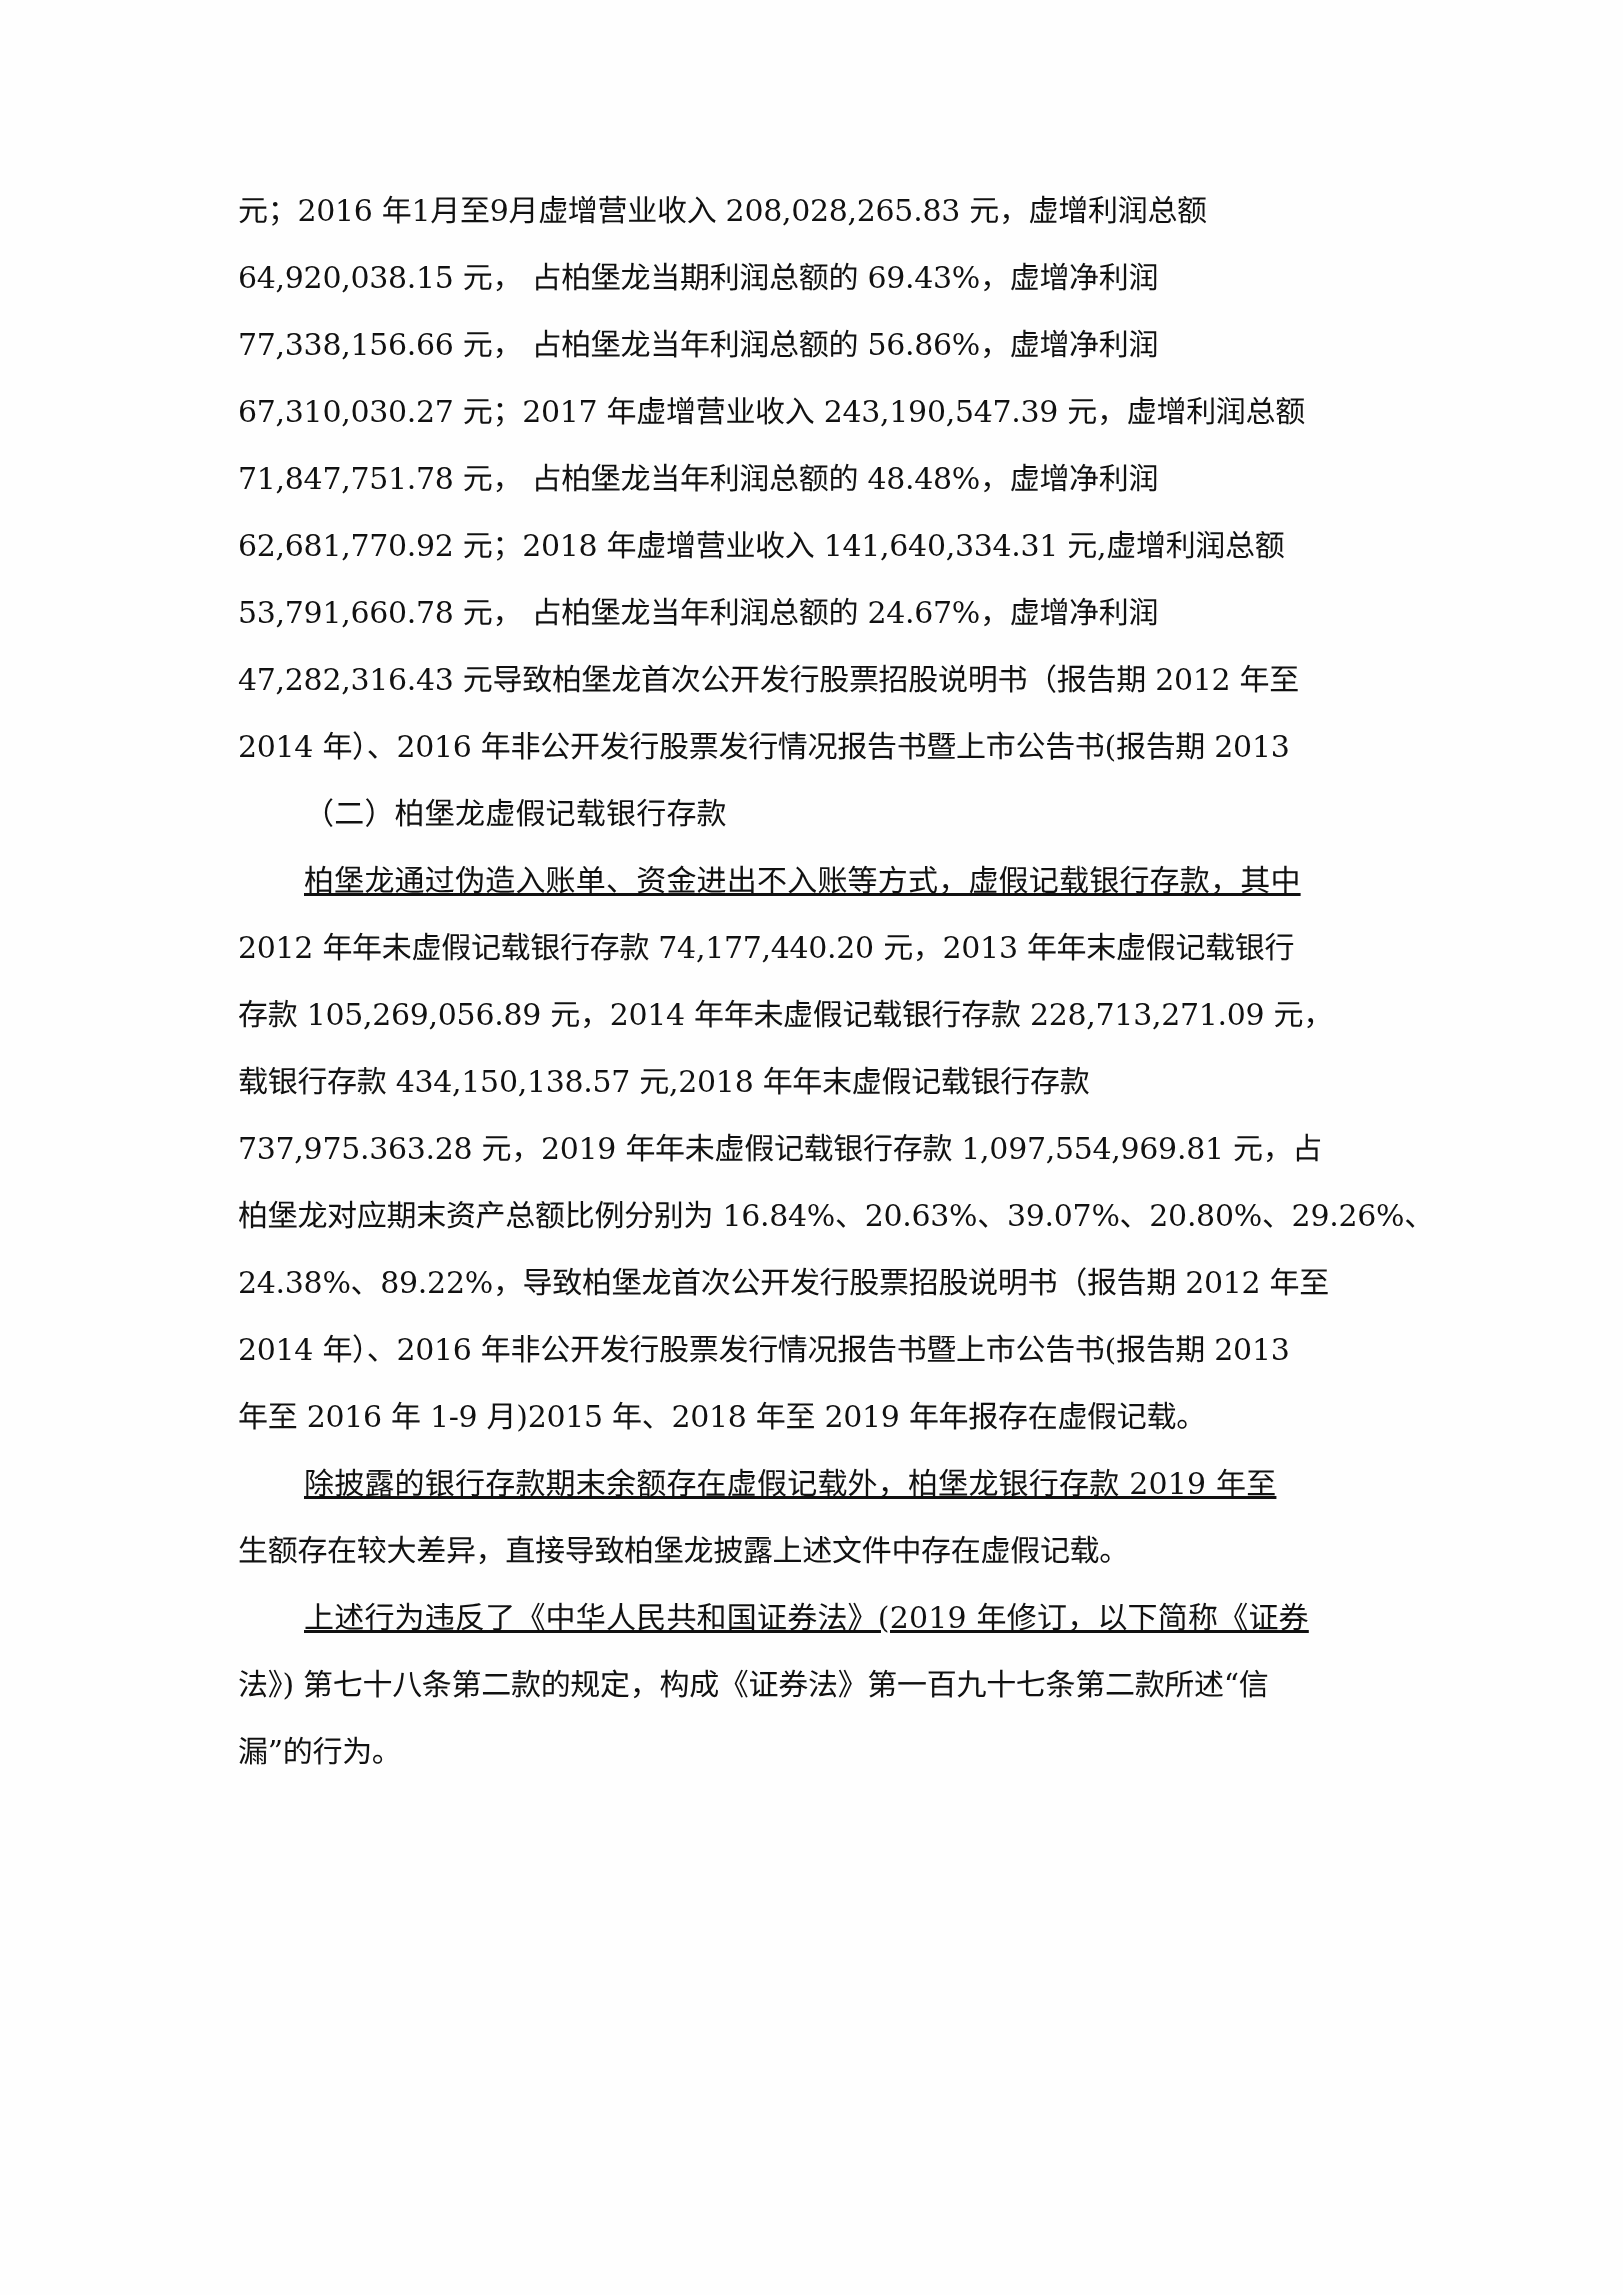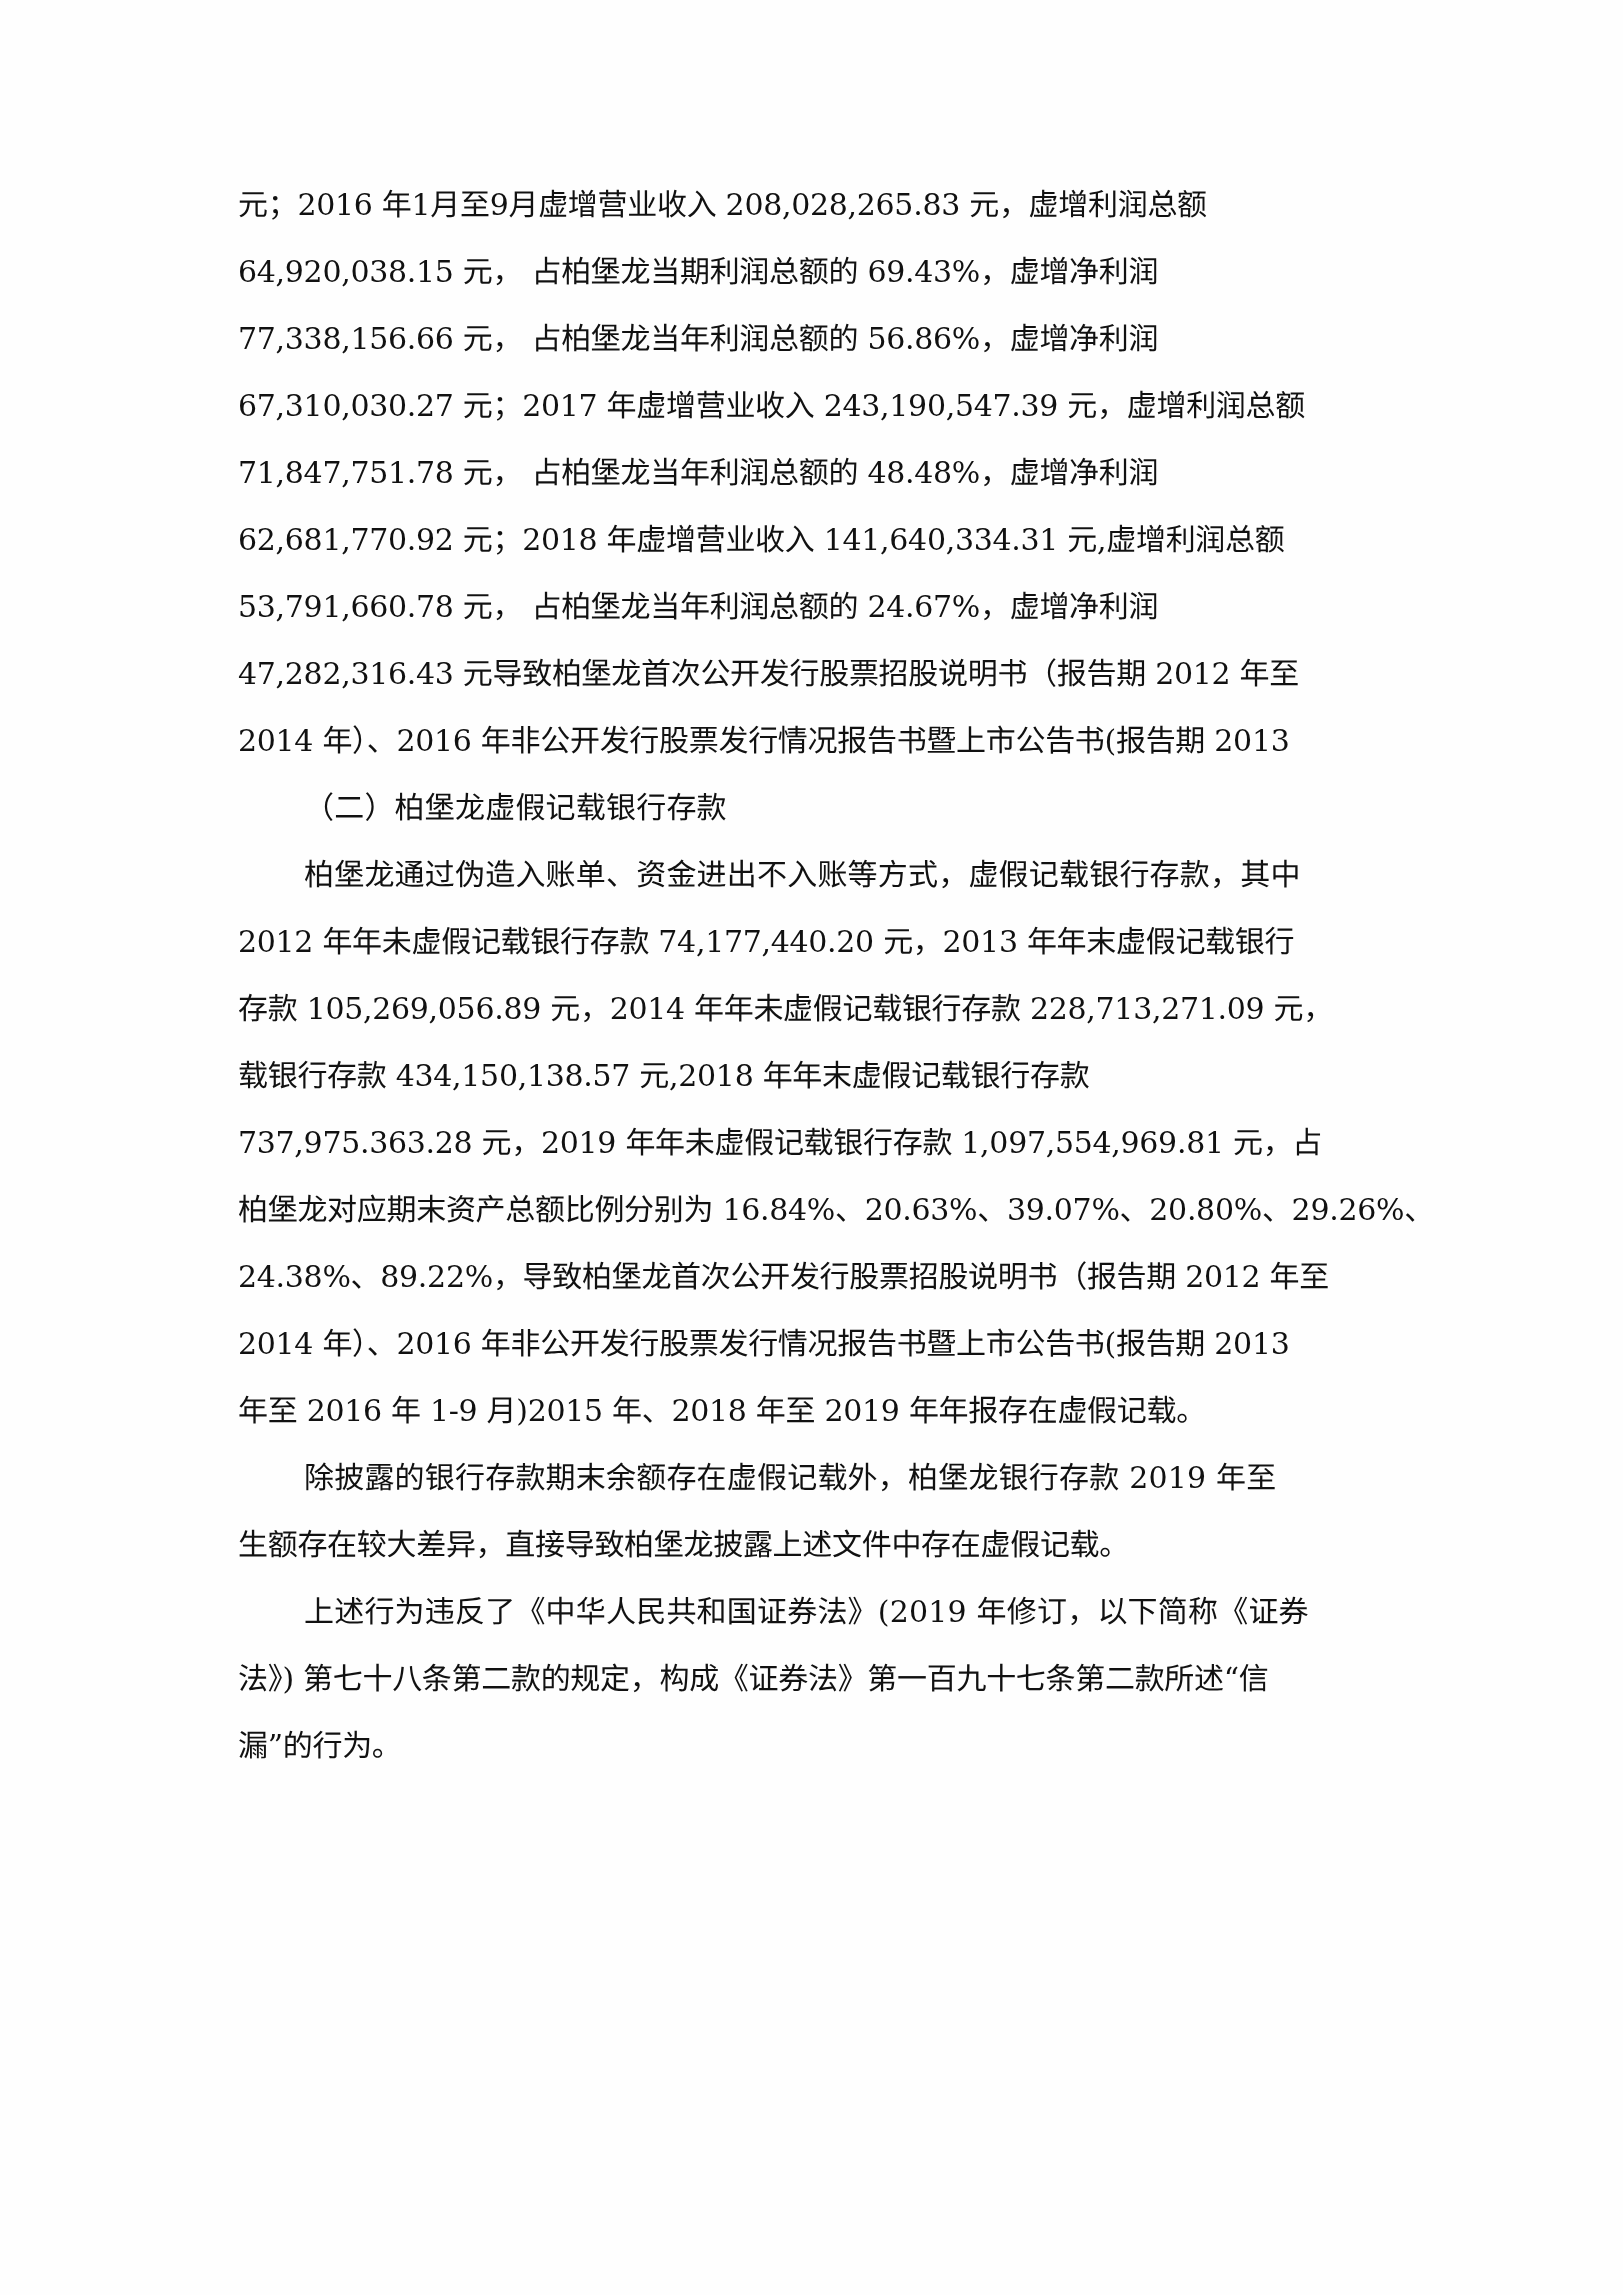--- a/index.html
+++ b/index.html
@@ -17,35 +17,36 @@
     width: 1623px;
     height: 2295px;
     margin: 0 auto;
     background: #fefefe;
     box-sizing: border-box;
     overflow: hidden;
   }
   .text-column {
     position: absolute;
     left: 238px;
-    top: 171px;
+    top: 177px;
     width: 1160px;
   }
   .doc-line {
     font-size: 30px;
     line-height: 67px;
     letter-spacing: 0.2px;
     white-space: nowrap;
     color: #111111;
     font-family: "DejaVu Serif", "Liberation Serif", serif;
     font-weight: 400;
     text-rendering: optimizeLegibility;
   }
   .doc-line.indent {
     text-indent: 66px;
+    text-decoration: underline;
   }
   .doc-line.heading {
     text-indent: 66px;
   }
   .doc-line.tight {
     letter-spacing: -0.3px;
   }
 </style>
 </head>
 <body>

